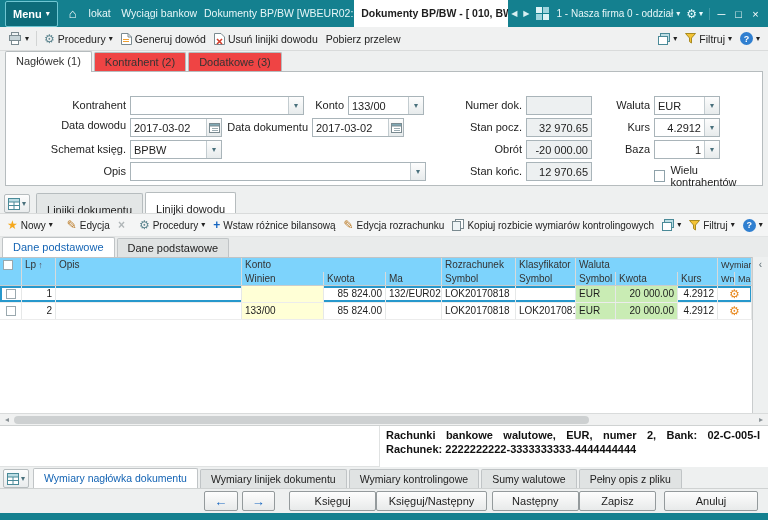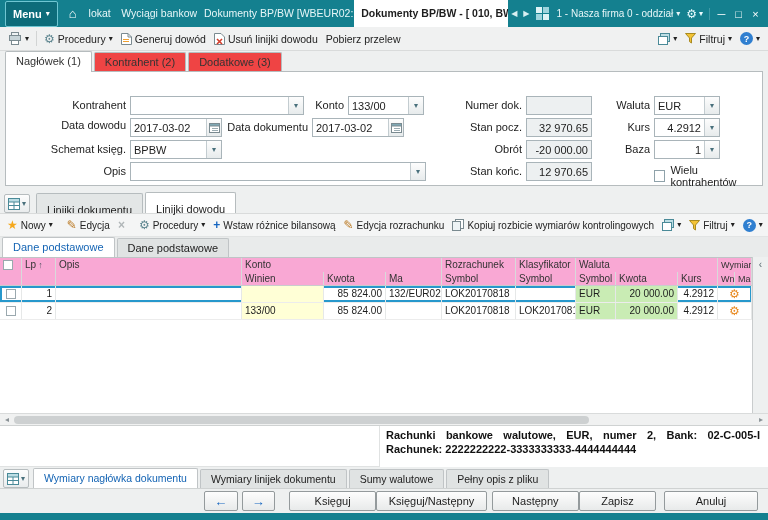--- a/index.html
+++ b/index.html
@@ -51,21 +51,21 @@
 .ltabs{position:absolute;left:4px;top:192px;height:21px;display:flex;gap:2px;align-items:flex-end}
 .mini-btn{height:19px;border:1px solid #b6bcbe;background:linear-gradient(#fdfdfd,#e9eced);border-radius:2px;display:flex;align-items:center;gap:2px;padding:0 3px;margin-right:4px;color:#49707c}
 .ltab{padding:7px 10px;line-height:19px;height:20px;border:1px solid #b6bcbe;border-bottom:none;border-radius:2px 2px 0 0;background:#e3e6e6}
 .ltab.active{background:#fff;height:21px;z-index:2}
 .ltoolbar{position:absolute;left:0;top:213px;width:768px;height:24px;background:#f4f5f5;border-top:1px solid #d9dbdb;border-bottom:1px solid #e2e4e4;display:flex;align-items:center;padding:0 3px;white-space:nowrap;font-size:10px}
 .dtabs{position:absolute;left:0;top:237px;width:768px;height:20px;background:#e9ebeb;display:flex;align-items:flex-end;padding-left:2px}
 .dtab{padding:0 10px;line-height:18px;height:19px;border:1px solid #c0c4c6;border-bottom:none;border-radius:2px 2px 0 0;background:#e0e3e3;color:#222;margin-right:2px}
 .dtab.active{background:#fff;color:#1464b4;height:20px}
 
 .grid{position:absolute;left:0;top:257px;width:752px;height:156px;background:#fff;border-top:1px solid #c0c4c6;overflow:hidden}
-.g-hr{display:flex;height:14px;background:#f9a8d4}
+.g-hr{display:flex;height:14px;background:#7dd3fc}
 .g-hr.last{border-bottom:1px solid #c9cccd}
 .g-hc{border-right:1px solid #d8dada;font-size:10px;color:#333;padding:0 3px;line-height:14px;overflow:hidden;white-space:nowrap;display:flex;align-items:center;gap:2px}
 .g-row{display:flex;height:17px;border-bottom:1px solid #ececec}
 .g-row.sel{box-shadow:inset 0 0 0 2px #2798cc}
 .g-c{border-right:1px solid #e6e8e8;font-size:10px;line-height:16px;padding:0 3px;overflow:hidden;white-space:nowrap;display:flex;align-items:center}
 .g-c.num{justify-content:flex-end}
 .g-c.ctr{justify-content:center}
 .cell-y{background:#ffffd6}
 .cell-g{background:#c9ecb4}
 .w-cb{width:22px}.w-lp{width:34px}.w-opis{width:186px}.w-wn{width:82px}.w-kw{width:62px}.w-ma{width:56px}
@@ -455,20 +455,21 @@
     <svg width="12" height="12" viewBox="0 0 12 12">
         <rect x="0.5" y="0.5" width="11" height="11" fill="#fff" stroke="#4a8a98"></rect>
         <rect x="0.5" y="0.5" width="11" height="3.5" fill="#bcdde4" stroke="#4a8a98"></rect>
         <line x1="6" y1="4" x2="6" y2="11.5" stroke="#4a8a98"></line>
         <line x1="0.5" y1="7.5" x2="11.5" y2="7.5" stroke="#4a8a98"></line>
       </svg>
     <span class="chev">▾</span>
   </div>
   <div class="dtab active">Wymiary nagłówka dokumentu</div>
   <div class="dtab">Wymiary linijek dokumentu</div>
+  <div class="dtab">Wymiary kontrolingowe</div>
   <div class="dtab">Sumy walutowe</div>
   <div class="dtab">Pełny opis z pliku</div>
 </div>
 
 <div class="btnrow">
   <div class="btn arrow" style="margin-left:204px">←</div>
   <div class="btn arrow" style="margin-left:4px">→</div>
   <div class="btn" style="margin-left:14px;width:88px">Księguj</div>
   <div class="btn" style="width:112px">Księguj/Następny</div>
   <div class="btn" style="margin-left:5px;width:88px">Następny</div>

